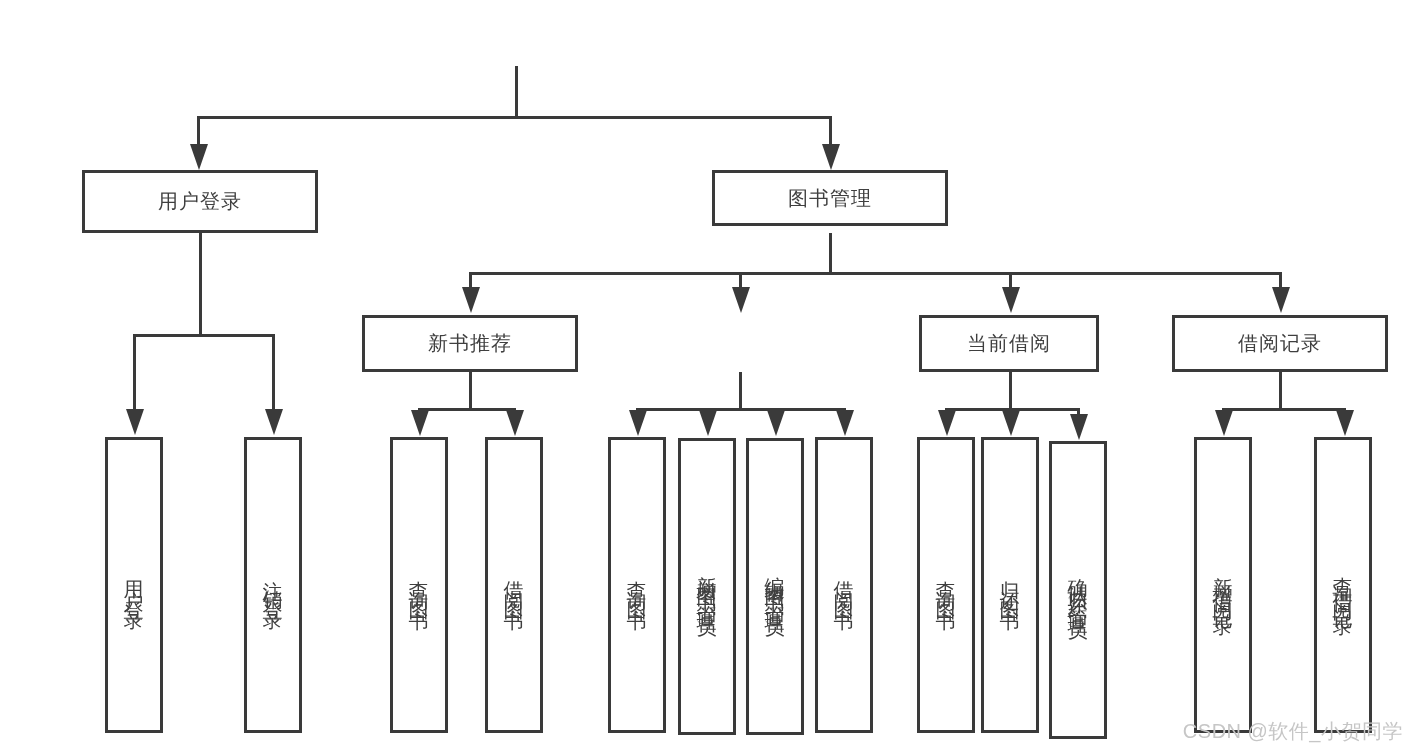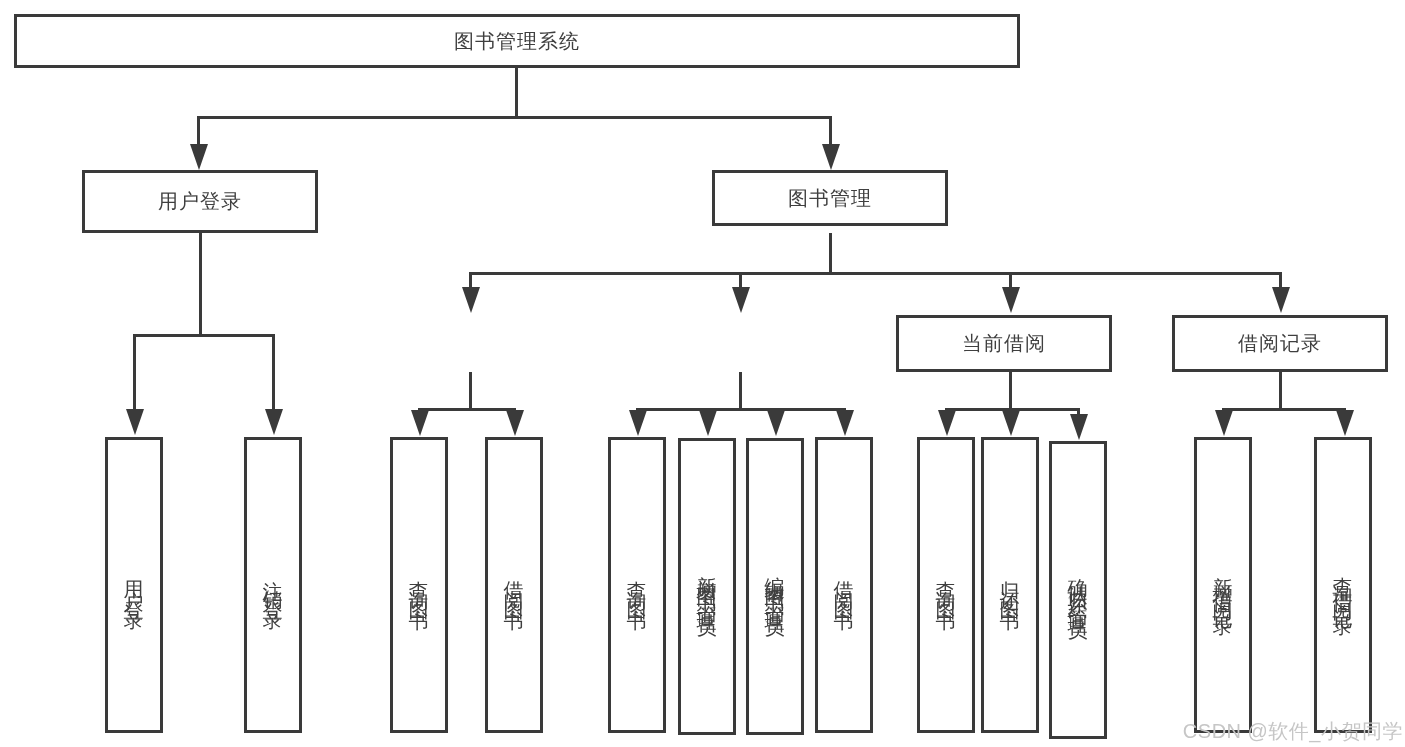--- a/index.html
+++ b/index.html
@@ -63,23 +63,20 @@
     letter-spacing: 0.5px;
     white-space: nowrap;
     z-index: 5;
   }
 </style>
 </head>
 <body>
 
 <div id="canvas">
 
-  <div class="box" style="left:14px; top:14px; width:1006px; height:54px;">
-    <span class="hlabel">图书管理系统</span>
-  </div>
 
   <div class="vline" style="left:515px; top:66px; height:50px;"></div>
   <div class="hline" style="left:197px; top:116px; width:635px;"></div>
   <div class="drop" style="left:197px; top:116px; height:28px;"></div>
   <div class="drop" style="left:829px; top:116px; height:28px;"></div>
 
   <div class="box" style="left:82px; top:170px; width:236px; height:63px;">
     <span class="hlabel">用户登录</span>
   </div>
   <div class="box" style="left:712px; top:170px; width:236px; height:56px;">
@@ -91,21 +88,24 @@
   <div class="drop" style="left:133px; top:334px; height:75px;"></div>
   <div class="drop" style="left:272px; top:334px; height:75px;"></div>
 
   <div class="vline" style="left:829px; top:233px; height:39px;"></div>
   <div class="hline" style="left:469px; top:272px; width:813px;"></div>
   <div class="drop" style="left:469px; top:272px; height:15px;"></div>
   <div class="drop" style="left:739px; top:272px; height:15px;"></div>
   <div class="drop" style="left:1009px; top:272px; height:15px;"></div>
   <div class="drop" style="left:1279px; top:272px; height:15px;"></div>
 
-  <div class="box" style="left:896px; top:315px; width:216px; height:57px;">
+  <div class="box" style="left:362px; top:315px; width:216px; height:57px;">
+    <span class="hlabel">新书推荐</span>
+  </div>
+  <div class="box" style="left:919px; top:315px; width:180px; height:57px;">
     <span class="hlabel">当前借阅</span>
   </div>
   <div class="box" style="left:1172px; top:315px; width:216px; height:57px;">
     <span class="hlabel">借阅记录</span>
   </div>
 
   <div class="vline" style="left:469px; top:372px; height:36px;"></div>
   <div class="hline" style="left:418px; top:408px; width:98px;"></div>
   <div class="drop" style="left:418px; top:408px; height:2px;"></div>
   <div class="drop" style="left:513px; top:408px; height:2px;"></div>

